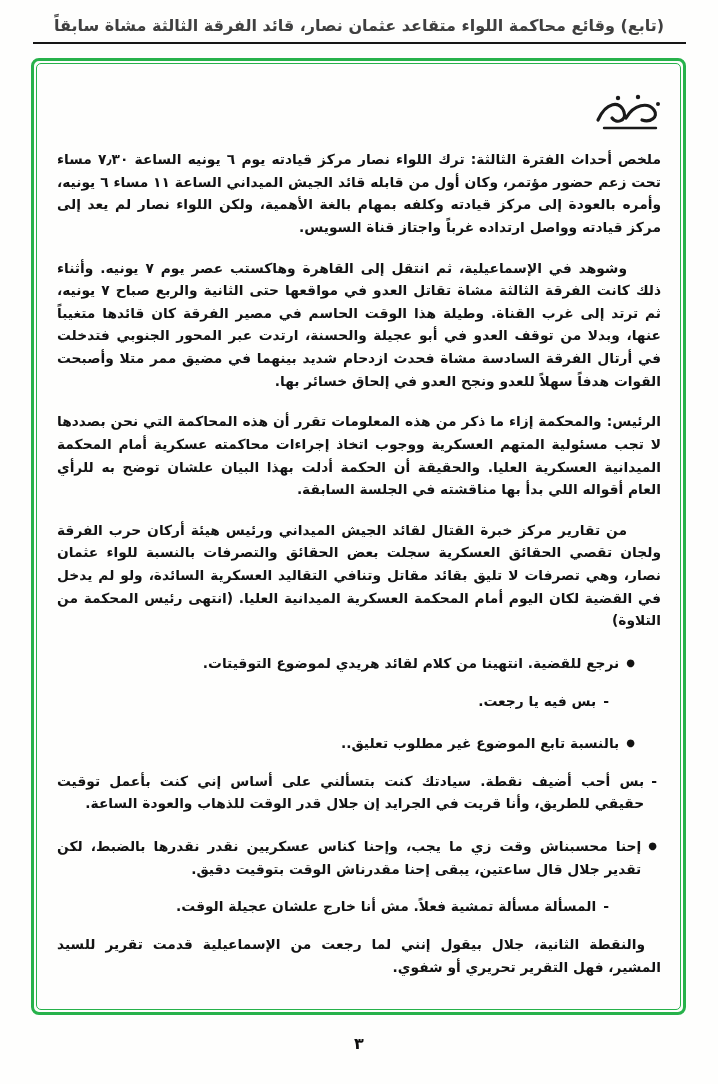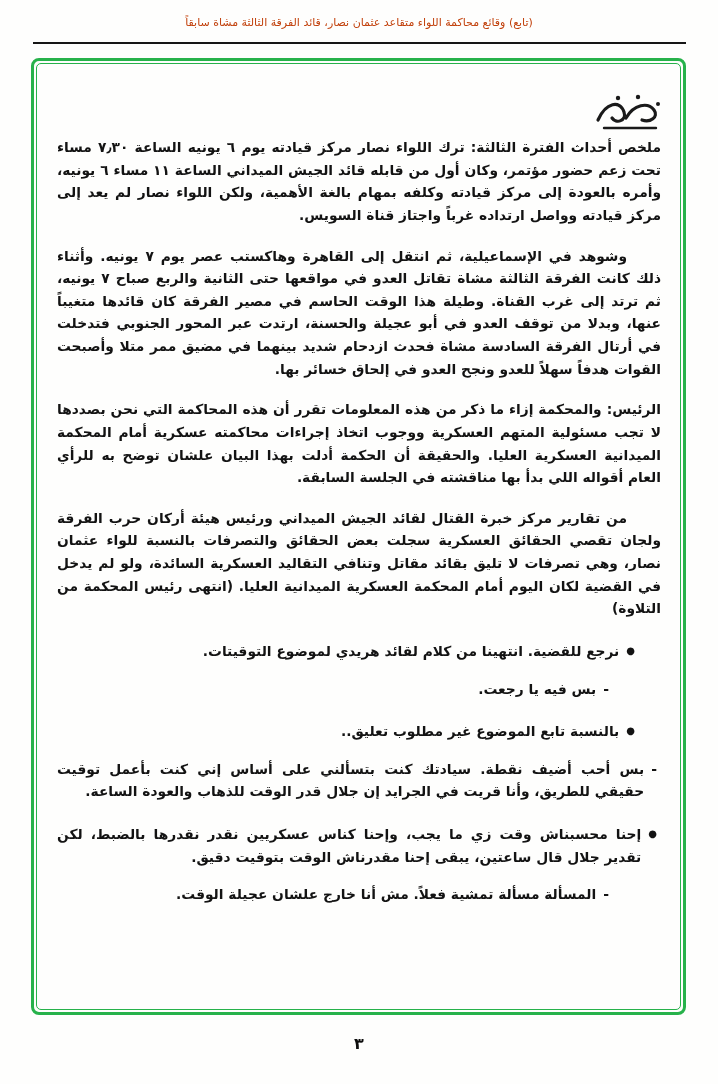--- a/index.html
+++ b/index.html
@@ -16,23 +16,23 @@
     color: #131313;
     overflow: hidden;
   }
   .header-title {
     position: absolute;
     top: 16px;
     left: 0;
     right: 0;
     text-align: center;
     direction: rtl;
-    font-size: 11px;
-    font-weight: 400;
-    color: #c2410c;
+    font-size: 16px;
+    font-weight: 700;
+    color: #404040;
   }
   .header-rule {
     position: absolute;
     top: 42px;
     left: 33px;
     width: 653px;
     height: 2px;
     background: #161616;
   }
   .frame-outer {
@@ -63,21 +63,21 @@
     top: 136px;
     left: 57px;
     width: 604px;
     direction: rtl;
     font-size: 13.8px;
     font-weight: 700;
     line-height: 1.64;
     text-align: justify;
   }
   .para {
-    margin: 0 0 18px 0;
+    margin: 12px 0 18px 0;
   }
   .para.indent { text-indent: 34px; }
   .para.small-indent { text-indent: 16px; }
   .li {
     display: flex;
     gap: 7px;
     margin: 0 0 15px 0;
   }
   .li .marker {
     flex: 0 0 auto;
@@ -167,18 +167,19 @@
     <div class="li wide gap-top">
       <span class="marker bullet">●</span>
       <span class="li-text">إحنا محسبناش وقت زي ما يجب، وإحنا كناس عسكريين نقدر نقدرها بالضبط، لكن تقدير جلال قال ساعتين، يبقى إحنا مقدرناش الوقت بتوقيت دقيق.</span>
     </div>
 
     <div class="li lvl2">
       <span class="marker dash">-</span>
       <span class="li-text">المسألة مسألة تمشية فعلاً. مش أنا خارج علشان عجيلة الوقت.</span>
     </div>
 
+    <p class="para small-indent">والنقطة الثانية، جلال بيقول إنني لما رجعت من الإسماعيلية قدمت تقرير للسيد المشير، فهل التقرير تحريري أو شفوي.</p>
 
   </div>
 
   <div class="page-number">٣</div>
 
 </div>
 
 </body></html>

